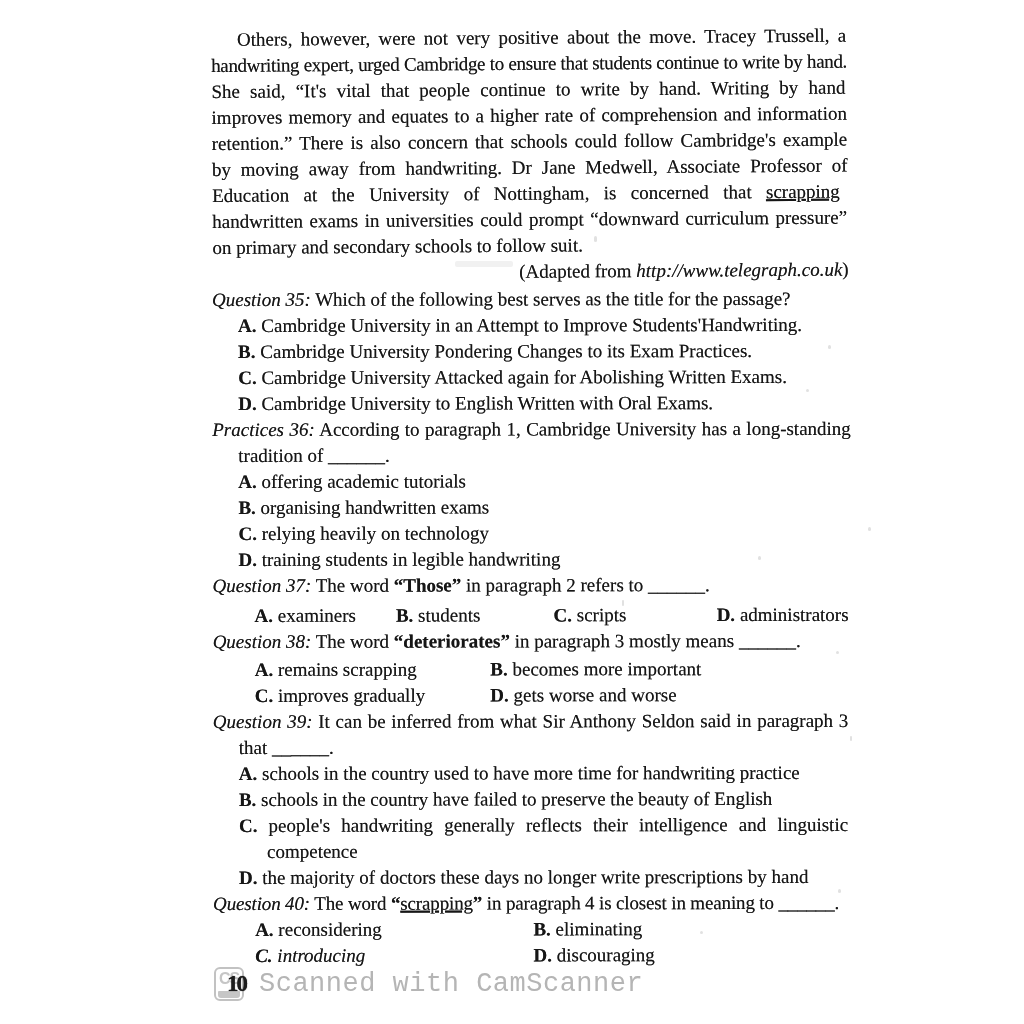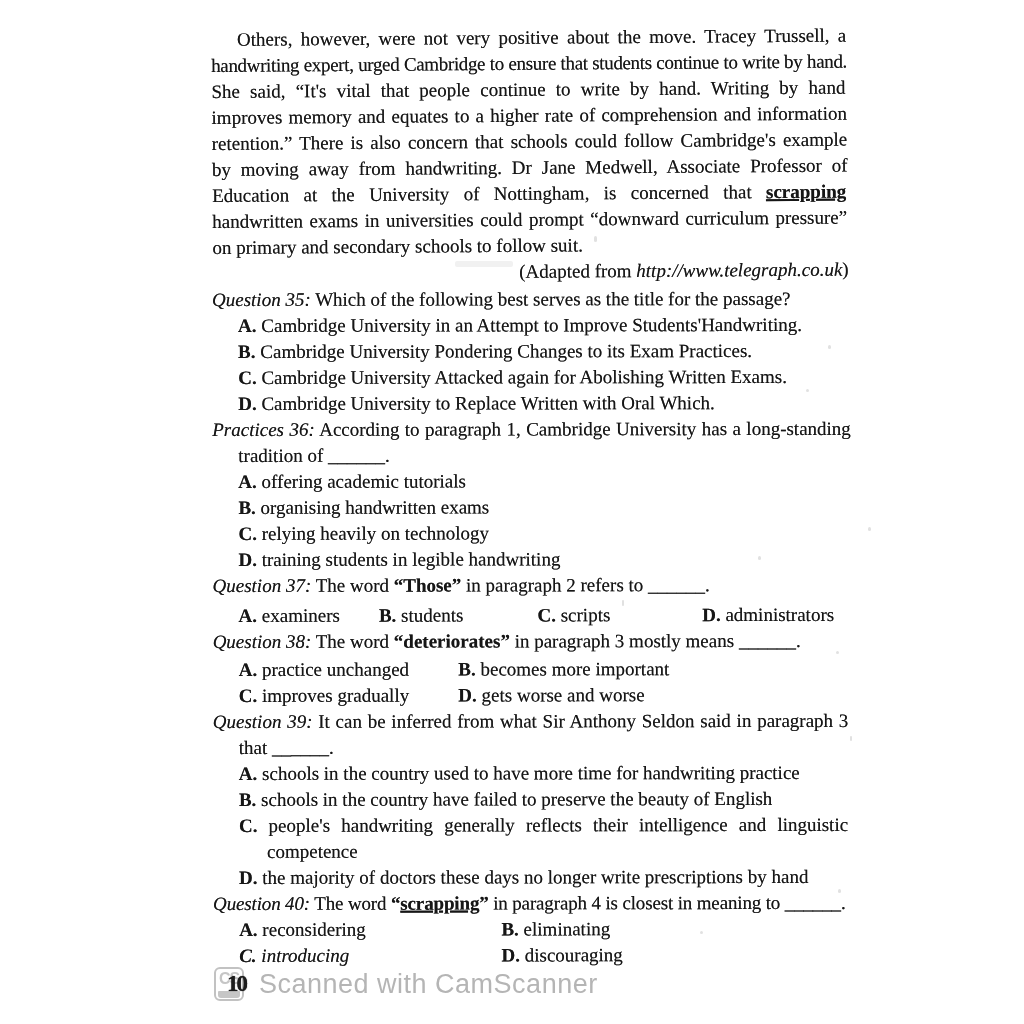--- a/index.html
+++ b/index.html
@@ -6,40 +6,40 @@
   body{width:1024px;height:1024px;overflow:hidden;
        font-family:"Liberation Serif","DejaVu Serif",serif;color:#161616;}
   .sheet{position:relative;width:884px;height:1024px;background:#ffffff;overflow:hidden;}
   .content{position:absolute;left:212px;top:27px;width:636px;}
   .line{font-size:19px;line-height:26px;white-space:nowrap;
         text-shadow:0 0 .5px rgba(10,10,10,.65);}
   .line .ln{display:inline-block;}
   .passage{transform:rotate(-0.4deg);transform-origin:0 60%;}
   .questions{transform:rotate(-0.1deg);transform-origin:0 0;}
   span.b{font-weight:bold;}
-  span.bu{font-weight:bold;text-decoration:underline;text-decoration-thickness:1.8px;}
+  span.bu{font-weight:normal;text-decoration:underline;text-decoration-thickness:1.8px;}
   span.i{font-style:italic;}
   span.ql{font-style:italic;}
   .opt{padding-left:26px;}
   .opt2{padding-left:54px;}
   .cols{display:flex;}
-  .cols>div{white-space:nowrap;}
+  .cols>div{white-space:nowrap;margin-left:16px;}
   
   .footer{position:absolute;left:214px;top:967px;display:flex;align-items:center;}
   .cs-icon{position:relative;width:30px;height:34px;border:2.5px solid #c2c2c2;
            border-radius:6px;background:#fff;display:flex;align-items:flex-start;
            justify-content:center;box-sizing:border-box;}
   .cs-label{font-family:"Liberation Sans",sans-serif;font-weight:bold;font-size:16px;
             color:#c6c6c6;line-height:19px;letter-spacing:-1px;}
   .cs-base{position:absolute;left:2px;right:2px;bottom:1px;height:7px;background:#c6c6c6;
            border-radius:1px 1px 3px 3px;}
   .page-num{position:absolute;left:11px;top:2px;font-family:"Liberation Serif",serif;
             font-weight:bold;font-size:23px;color:#1c1c1c;text-shadow:0 0 1px #000;
             letter-spacing:-2px;}
-  .scan-text{margin-left:15px;font-family:Liberation Sans, sans-serif;font-size:27px;
+  .scan-text{margin-left:15px;font-family:Liberation Mono, monospace;font-size:27px;
              color:#b5b5b5;letter-spacing:.5px;}
   
   .speck{position:absolute;background:#787878;opacity:.22;border-radius:2px;}
 </style>
 </head>
 <body>
 
 <div class="sheet">
   <div class="content">
     <div id="passage" class="passage">
@@ -52,37 +52,37 @@
         <div class="line j"><span class="ln" style="word-spacing: 9.6px;"><span>Education at the University of Nottingham, is concerned that </span><span class="bu">scrapping</span></span></div>
         <div class="line j"><span class="ln" style="word-spacing: 1.8px;"><span>handwritten exams in universities could prompt “downward curriculum pressure”</span></span></div>
         <div class="line"><span class="ln"><span>on primary and secondary schools to follow suit.</span></span></div>
         <div class="line" style="text-align: right;"><span class="ln"><span>(Adapted from </span><span class="i">http://www.telegraph.co.uk</span><span>)</span></span></div>
       </div>
     <div id="questions" class="questions">
         <div class="line"><span class="ln"><span class="ql">Question 35:</span><span> Which of the following best serves as the title for the passage?</span></span></div>
         <div class="line opt"><span class="ln"><span class="b">A.</span><span> Cambridge University in an Attempt to Improve Students'Handwriting.</span></span></div>
         <div class="line opt"><span class="ln"><span class="b">B.</span><span> Cambridge University Pondering Changes to its Exam Practices.</span></span></div>
         <div class="line opt"><span class="ln"><span class="b">C.</span><span> Cambridge University Attacked again for Abolishing Written Exams.</span></span></div>
-        <div class="line opt"><span class="ln"><span class="b">D.</span><span> Cambridge University to Replace Written with Oral Which.</span></span></div>
+        <div class="line opt"><span class="ln"><span class="b">D.</span><span> Cambridge University to English Written with Oral Exams.</span></span></div>
         <div class="line j"><span class="ln" style="word-spacing: 0.7px;"><span class="ql">Practices 36:</span><span> According to paragraph 1, Cambridge University has a long-standing</span></span></div>
         <div class="line opt"><span class="ln"><span>tradition of ______.</span></span></div>
         <div class="line opt"><span class="ln"><span class="b">A.</span><span> offering academic tutorials</span></span></div>
         <div class="line opt"><span class="ln"><span class="b">B.</span><span> organising handwritten exams</span></span></div>
         <div class="line opt"><span class="ln"><span class="b">C.</span><span> relying heavily on technology</span></span></div>
         <div class="line opt"><span class="ln"><span class="b">D.</span><span> training students in legible handwriting</span></span></div>
         <div class="line"><span class="ln"><span class="ql">Question 37:</span><span> The word </span><span class="b">“Those”</span><span> in paragraph 2 refers to ______.</span></span></div>
         <div class="line opt cols" style="margin-top: 4px;">
           <div style="width: 23%;"><span class="b">A.</span><span> examiners</span></div>
           <div style="width: 26%;"><span class="b">B.</span><span> students</span></div>
           <div style="width: 27%;"><span class="b">C.</span><span> scripts</span></div>
           <div><span class="b">D.</span><span> administrators</span></div>
         </div>
         <div class="line"><span class="ln"><span class="ql">Question 38:</span><span> The word </span><span class="b">“deteriorates”</span><span> in paragraph 3 mostly means ______.</span></span></div>
         <div class="line opt cols" style="margin-top: 2px;">
-          <div style="width: 36%;"><span class="b">A.</span><span> practice unchanged</span></div>
+          <div style="width: 36%;"><span class="b">A.</span><span> remains scrapping</span></div>
           <div><span class="b">B.</span><span> becomes more important</span></div>
         </div>
         <div class="line opt cols">
           <div style="width: 36%;"><span class="b">C.</span><span> improves gradually</span></div>
           <div><span class="b">D.</span><span> gets worse and worse</span></div>
         </div>
         <div class="line j"><span class="ln" style="word-spacing: 1px;"><span class="ql">Question 39:</span><span> It can be inferred from what Sir Anthony Seldon said in paragraph 3</span></span></div>
         <div class="line opt"><span class="ln"><span>that ______.</span></span></div>
         <div class="line opt"><span class="ln"><span class="b">A.</span><span> schools in the country used to have more time for handwriting practice</span></span></div>
         <div class="line opt"><span class="ln"><span class="b">B.</span><span> schools in the country have failed to preserve the beauty of English</span></span></div>

